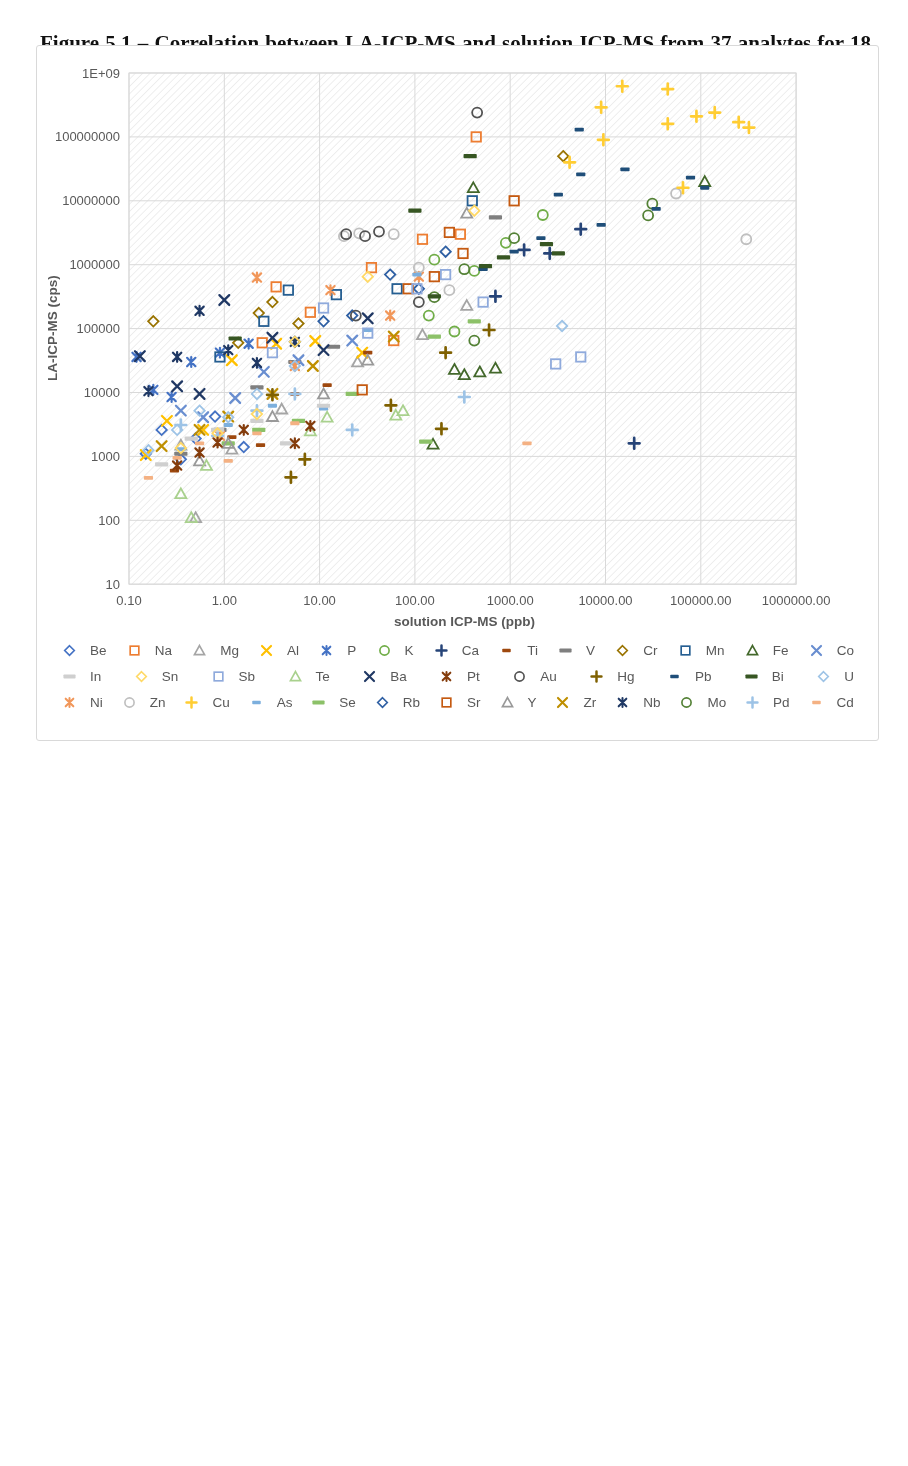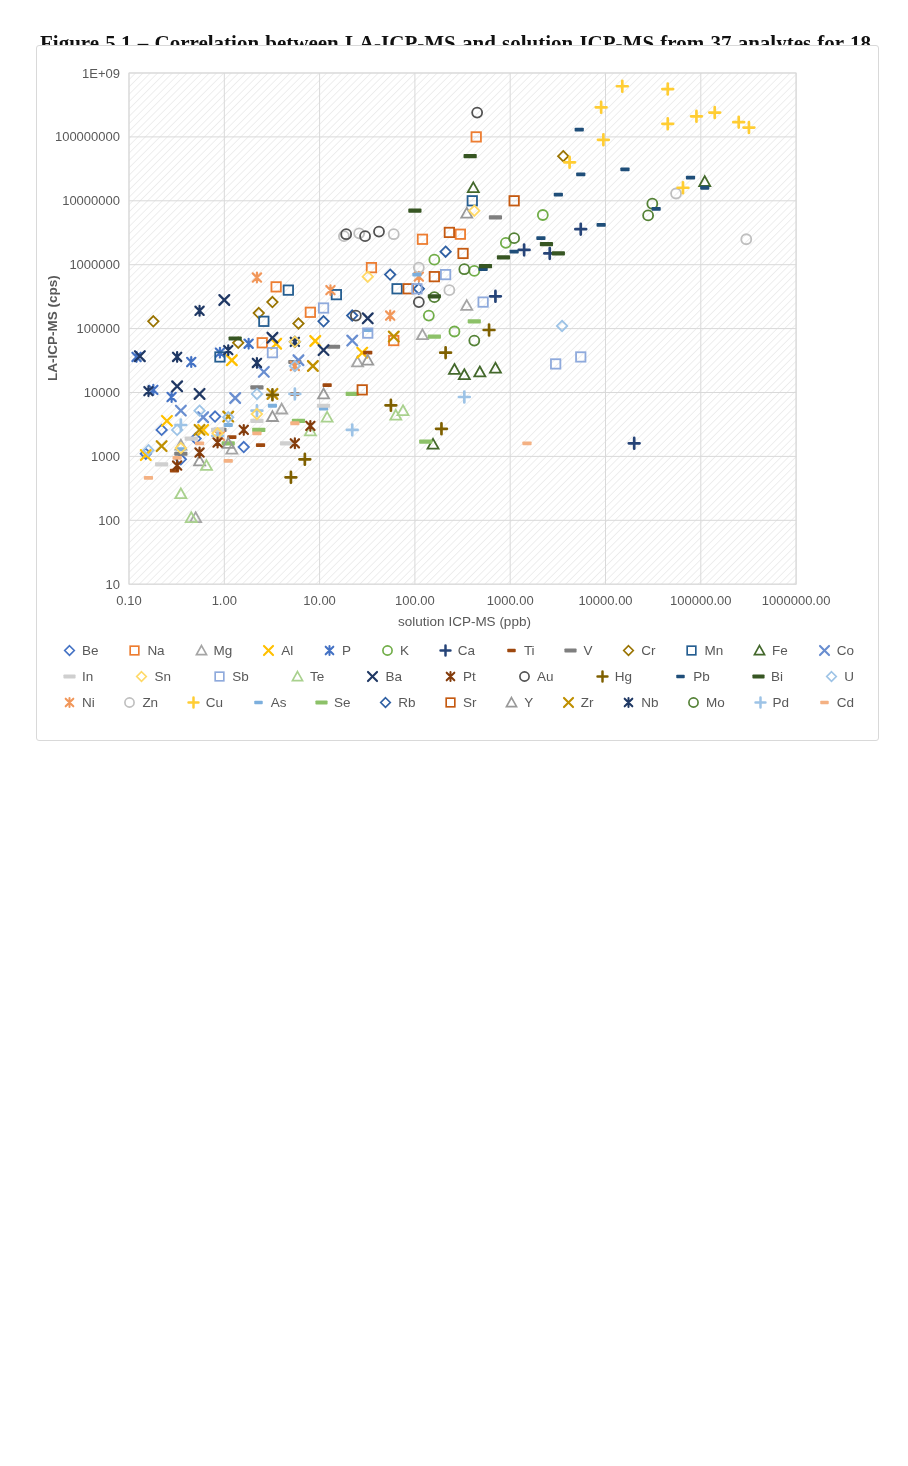--- a/index.html
+++ b/index.html
@@ -6,25 +6,25 @@
   .page{position:relative;width:908px;height:1466px;background:#ffffff;overflow:hidden;
         font-family:"Liberation Serif",serif;color:#111;}
   
   .chart-frame{position:absolute;left:36px;top:45px;width:841px;height:694px;
                border:1px solid #d9d9d9;border-radius:3px;background:#fff;
                font-family:"Liberation Sans",sans-serif;}
   .y-title{position:absolute;left:-72px;top:272px;width:180px;height:20px;text-align:center;
            transform:rotate(-90deg);font-size:13.5px;font-weight:bold;color:#595959;}
   #chart-svg{display:block;}
   .x-title{width:100%;padding-left:14px;box-sizing:border-box;text-align:center;
-           font-size:13.5px;font-weight:normal;color:#595959;margin-top:2px;}
+           font-size:13.5px;font-weight:bold;color:#595959;margin-top:2px;}
   #legend{margin-top:8px;}
   .legend-row{display:flex;justify-content:space-between;align-items:center;
               padding:0 24px;height:26px;}
-  .legend-item{display:inline-flex;align-items:center;gap:4px;text-align:center;}
+  .legend-item{display:inline-flex;align-items:center;gap:12px;text-align:center;}
   .legend-label{font-size:13.5px;color:#595959;}
   
   .caption{margin:28px 33px 0 36px;padding:0 4px;font-size:21px;font-weight:bold;
            line-height:1.5;text-align:justify;}
   .body-par{margin:22px 33px 0 36px;font-size:21px;line-height:40px;text-align:left;}
   .par-1{margin-top:16px;}
   .par-3{margin-top:24px;}
   .par-4{margin-top:78px;}
   .footer{margin:48px 33px 0 36px;font-size:20px;}
   

